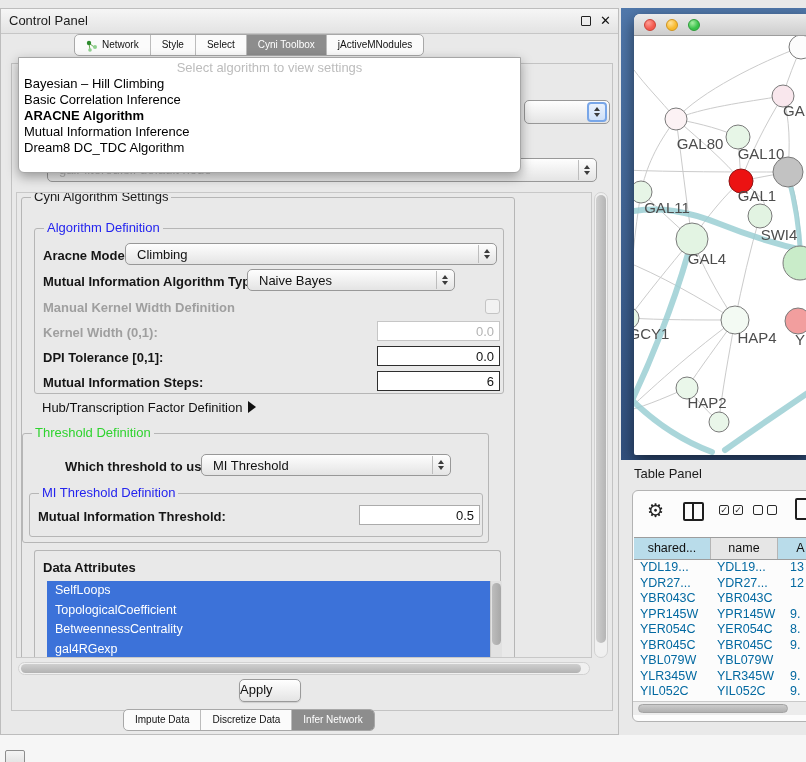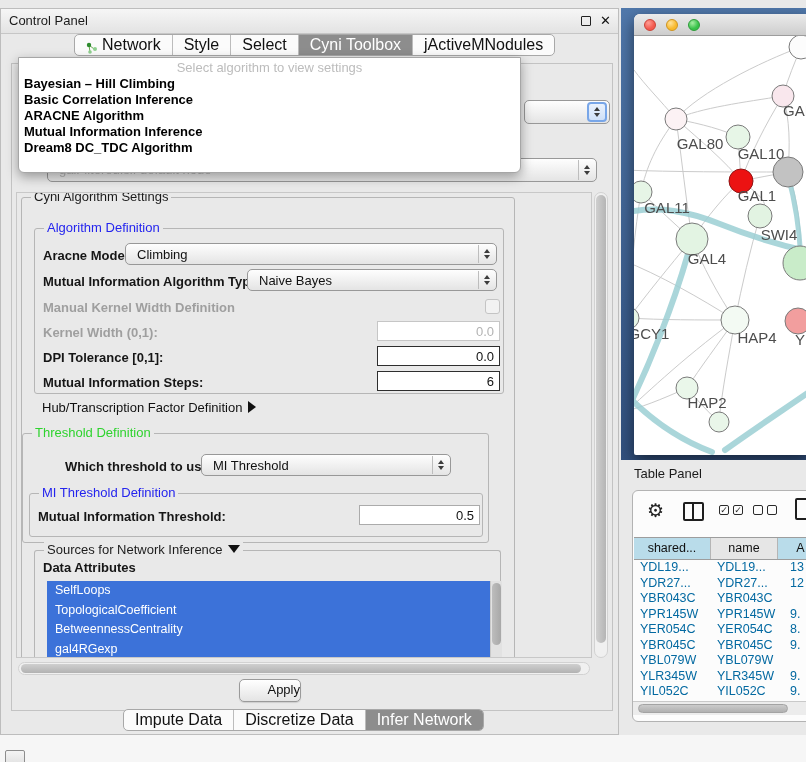--- a/index.html
+++ b/index.html
@@ -10,21 +10,21 @@
   #cp{position:absolute;left:0;top:8px;width:619px;height:727px;background:#e9e9e9;
       border:1px solid #bdbdbd;box-sizing:border-box;}
   #cp-titlebar{position:absolute;left:0;top:0;width:100%;height:24px;
       background:linear-gradient(#f6f6f6,#e3e3e3);border-bottom:1px solid #c6c6c6;}
   #cp-title{position:absolute;left:8px;top:0;line-height:24px;font-size:13px;color:#1b1b1b;}
   .float-ico{position:absolute;right:27px;top:7px;width:8px;height:8px;border:1.7px solid #222;border-radius:1px;}
   .close-ico{position:absolute;right:7px;top:3px;font-size:13px;font-weight:bold;color:#111;line-height:18px;}
   
   .segbar{position:absolute;display:flex;background:#fbfbfb;border:1px solid #a8a8a8;
           border-radius:5px;overflow:hidden;height:22px;box-sizing:border-box;}
-  .seg{padding:0 11px;line-height:20px;font-size:16px;color:#111;border-left:1px solid #bcbcbc;
+  .seg{padding:0 11px;line-height:20px;font-size:10px;color:#111;border-left:1px solid #bcbcbc;
        display:flex;align-items:center;gap:4px;white-space:nowrap;}
   .seg:first-child{border-left:none;}
   .seg.sel{background:#8d8d8d;color:#fff;}
   
   #content-panel{position:absolute;left:10px;top:54px;width:602px;height:648px;
       border:1px solid #c3c3c3;background:#e9e9e9;box-sizing:border-box;}
   
   .combo{position:absolute;height:24px;border:1px solid #989898;border-radius:5px;
          background:linear-gradient(#fefefe,#e4e4e4);box-sizing:border-box;font-size:13px;}
   .combo .val{position:absolute;left:11px;top:0;line-height:22px;white-space:nowrap;color:#111;}
@@ -34,21 +34,21 @@
   .tri-dn{width:0;height:0;border-left:3.5px solid transparent;border-right:3.5px solid transparent;border-top:4px solid #3c3c3c;}
   #bg-combo1{left:512px;top:36px;width:86px;z-index:1;}
   #bg-combo1 .step{border:2px solid #78a6e8;border-radius:4px;right:2px;background:linear-gradient(#eaf2fd,#cfe0f7);}
   #bg-combo2{left:35px;top:94px;width:550px;z-index:1;}
   #bg-combo2 .val{color:#b6b6b6;}
   
   #algo-dd{position:absolute;left:17px;top:48px;width:503px;height:116px;background:#fff;
       border:1px solid #a6a6a6;border-radius:0 0 6px 6px;box-shadow:0 4px 12px rgba(0,0,0,.35);
       z-index:50;box-sizing:border-box;padding-top:1px;}
   .dd-prompt{text-align:center;color:#bcbcbc;font-size:13px;height:17px;line-height:17px;}
-  .dd-item{font-size:13px;line-height:16px;padding-left:5px;color:#000;white-space:nowrap;font-weight:bold;}
+  .dd-item{font-size:13px;line-height:16px;padding-left:5px;color:#000;white-space:nowrap;}
   .dd-item.sel{font-weight:bold;}
   
   #settings-viewport{position:absolute;left:4px;top:128px;width:576px;height:466px;
       border:1px solid #c8c8c8;background:#e9e9e9;box-sizing:border-box;overflow:hidden;}
   .gb{position:absolute;border:1px solid #b6b6b6;border-radius:3px;box-sizing:border-box;}
   .gb>.ttl{position:absolute;top:-9px;left:9px;background:#e9e9e9;padding:0 3px;font-size:13px;
       color:#1c1c1c;white-space:nowrap;}
   .ttl.blue{color:#2424ee;}
   .ttl.green{color:#2fd32f;}
   .lab{position:absolute;font-size:13px;font-weight:bold;color:#161616;white-space:nowrap;}
@@ -73,21 +73,21 @@
       border:1px solid #d2d2d2;border-radius:7px;box-sizing:border-box;}
   .vthumb{position:absolute;left:1px;top:2px;width:10px;height:448px;border-radius:6px;
       background:linear-gradient(90deg,#cfcfcf,#b5b5b5);}
   .hscroll{position:absolute;left:6px;top:598px;width:572px;height:13px;background:#f0f0f0;
       border:1px solid #d2d2d2;border-radius:7px;box-sizing:border-box;}
   .hthumb{position:absolute;left:2px;top:1px;width:560px;height:9px;border-radius:5px;
       background:linear-gradient(#cfcfcf,#b2b2b2);}
   
   #apply-btn{position:absolute;left:227px;top:615px;width:60px;height:21px;border:1px solid #9a9a9a;
       border-radius:5px;background:linear-gradient(#ffffff,#e4e4e4);font-size:13px;color:#111;
-      text-align:right;line-height:20px;box-shadow:0 1px 1px rgba(0,0,0,.12);}
+      text-align:left;line-height:20px;box-shadow:0 1px 1px rgba(0,0,0,.12);}
   
   #desktop{position:absolute;left:621px;top:8px;width:185px;height:452px;overflow:hidden;
       background:linear-gradient(#5078ab,#31507e);}
   #net-window{position:absolute;left:13px;top:6px;width:176px;height:441px;background:#fff;
       border-radius:6px 6px 2px 2px;box-shadow:0 6px 16px rgba(0,0,0,.55);}
   #net-titlebar{position:absolute;left:0;top:0;width:100%;height:22px;border-radius:6px 6px 0 0;
       background:linear-gradient(#ebebeb,#cdcdcd);border-bottom:1px solid #9d9d9d;box-sizing:border-box;}
   .tl{position:absolute;top:5px;width:12px;height:12px;border-radius:7px;box-sizing:border-box;}
   .tl.red{left:10px;background:radial-gradient(circle at 35% 30%,#ff9d94,#f35b50 60%);border:1px solid #ca4237;}
   .tl.yellow{left:32px;background:radial-gradient(circle at 35% 30%,#ffe29a,#f8b92c 60%);border:1px solid #cf931c;}
@@ -186,21 +186,21 @@
             <span class="ttl blue">Algorithm Definition</span>
             <span class="lab" style="left:8px;top:19px;">Aracne Mode:</span>
             <div class="combo" style="left:90px;top:14px;width:372px;height:22px;">
               <span class="val">Climbing</span>
               <span class="step">
                   <span class="tri-up"></span>
                   <span class="tri-dn"></span>
                 </span>
             </div>
             <span class="lab" style="left:8px;top:45px;">Mutual Information Algorithm Type:</span>
-            <div class="combo" style="left:212px;top:40px;width:250px;height:22px;">
+            <div class="combo" style="left:212px;top:40px;width:208px;height:22px;">
               <span class="val">Naive Bayes</span>
               <span class="step">
                   <span class="tri-up"></span>
                   <span class="tri-dn"></span>
                 </span>
             </div>
             <span class="lab dis" style="left:8px;top:71px;">Manual Kernel Width Definition</span>
             <span class="chk" style="left:450px;top:70px;"></span>
             <span class="lab dis" style="left:8px;top:96px;">Kernel Width (0,1):</span>
             <span class="fld dis" style="left:342px;top:92px;width:123px;">0.0</span>
@@ -225,21 +225,20 @@
                 </span>
             </div>
             <div class="gb" style="left:6px;top:59px;width:454px;height:44px;">
               <span class="ttl blue">MI Threshold Definition</span>
               <span class="lab" style="left:8px;top:15px;">Mutual Information Threshold:</span>
               <span class="fld" style="left:329px;top:11px;width:121px;">0.5</span>
             </div>
           </div>
 
           <div class="gb" style="left:12px;top:352px;width:467px;height:116px;border-bottom:none;border-radius:3px 3px 0 0;">
-            <span class="ttl"><span>Sources for Network Inference</span><span class="tri-down-s"></span></span>
             <span class="lab" style="left:8px;top:9px;">Data Attributes</span>
             <div id="attr-list">
               <div class="src-item">SelfLoops</div>
                 <div class="src-item">TopologicalCoefficient</div>
                 <div class="src-item">BetweennessCentrality</div>
                 <div class="src-item">gal4RGexp</div>
                 <div id="attr-scroll">
                   <div id="attr-thumb"></div>
                 </div>
             </div>

